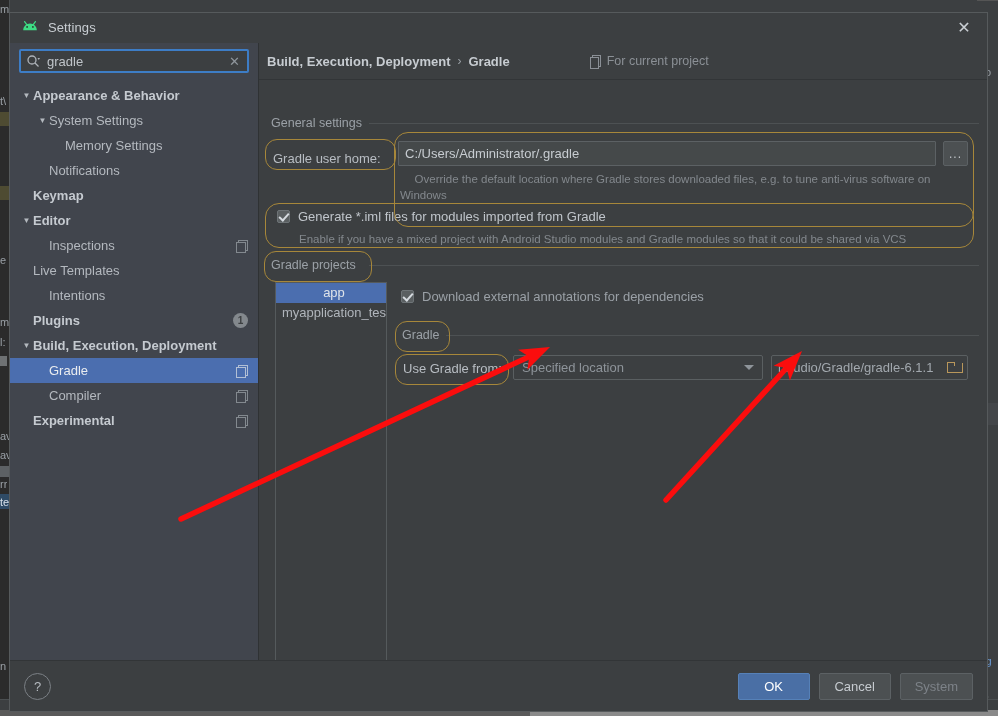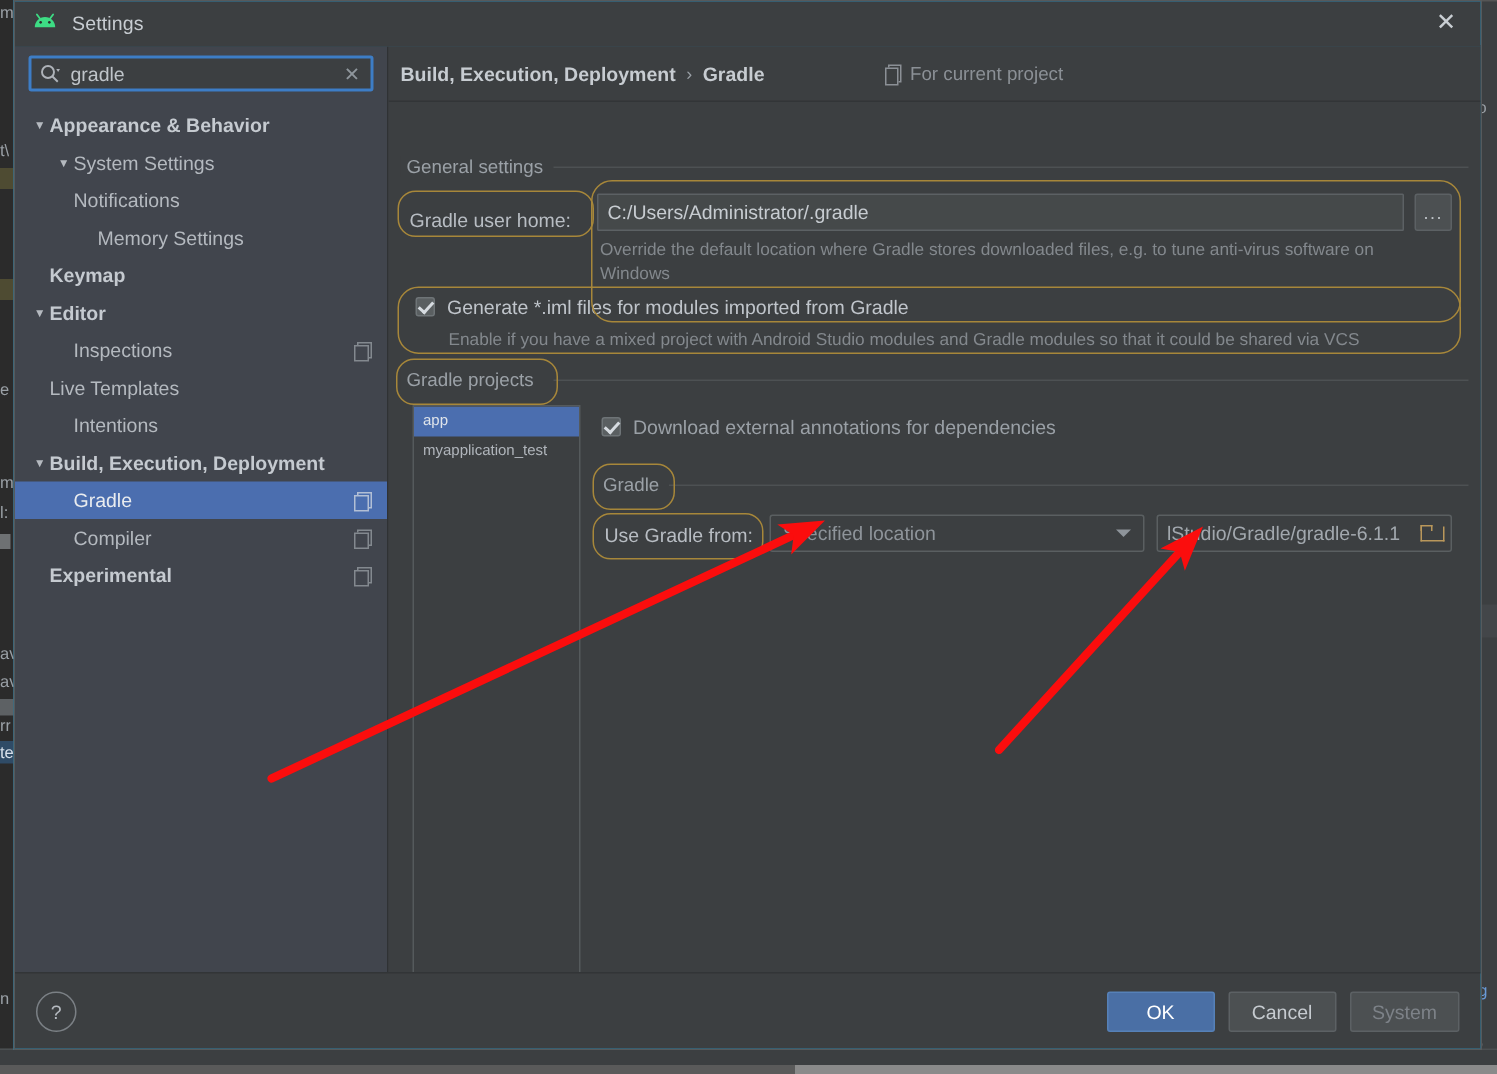--- a/index.html
+++ b/index.html
@@ -19,22 +19,22 @@
   .ide-chip { position:absolute; background:#4e4b32; }
   .ide-chip2 { position:absolute; background:#2f4b66; }
   .ide-right-col { position:absolute; right:0; top:0; width:22px; height:716px; background:#3c3f41; }
   .ide-right-col .ide-ghost { left:1px; }
   .ide-bottom-bar { position:absolute; left:0; bottom:0; width:998px; height:16px; background:#3c3f41; border-top:1px solid #4b4f51;}
   .ide-taskbar { position:absolute; left:0; bottom:0; width:998px; height:6px; background:#5a5a5a;}
   .ide-taskbar-2 { position:absolute; left:530px; bottom:0; width:468px; height:6px; background:#8a8a8a;}
 
   
   .dialog {
-    position:absolute; left:9px; top:0; width:979px; height:700px;
-    background:#0ea5e9;
+    position:absolute; left:9px; top:12px; width:979px; height:700px;
+    background:#a16207;
     border:1px solid #565a5c;
     box-sizing:border-box;
     display:flex; flex-direction:column;
   }
   .titlebar {
     height:29px; flex:0 0 29px;
     background:#3c3f41;
     display:flex; align-items:center;
     position:relative;
     border-bottom:1px solid #3c3f41;
@@ -93,21 +93,21 @@
   
   .content { flex:1 1 auto; position:relative; background:#3c3f41; min-width:0; overflow:hidden; }
   .crumbbar { height:36px; display:flex; align-items:center; padding-left:8px; border-bottom:1px solid #323537;}
   .crumb { font-size:13px; font-weight:bold; color:#c7ccd1; }
   .crumb-sep { margin:0 7px; color:#9aa0a6; font-size:12px; font-weight:normal;}
   .for-project { margin-left:64px; display:flex; align-items:center; color:#8b9096; font-size:12.5px;padding-left:16px;}
   .proj-icon { width:11px; height:12px; position:relative; margin-right:6px; }
   .proj-icon::before{content:"";position:absolute;left:2px;top:0;width:7px;height:10px;border:1px solid #8b9096;}
   .proj-icon::after{content:"";position:absolute;left:0;top:2px;width:7px;height:10px;border:1px solid #8b9096;background:#3c3f41;}
 
-  .pane { position:absolute; left:0; right:0; top:36px; bottom:0; }
+  .pane { position:absolute; left:0; right:0; top:36px; bottom:0;text-align:center; }
 
   .section-title { position:absolute; font-size:12.5px; color:#9ba1a7; background:#3c3f41; padding:0 4px; }
   .section-rule { position:absolute; height:1px; background:#4d5153; }
 
   .flabel { position:absolute; font-size:13px; color:#b8bdc3; white-space:nowrap;}
   .fhint  { position:absolute; font-size:11.5px; color:#83888d; line-height:16px;}
 
   .textfield {
     position:absolute; background:#45494a; border:1px solid #5c6164;
     box-sizing:border-box; display:flex; align-items:center;
@@ -129,21 +129,21 @@
     width:4px; height:8px; border:solid #d6dbe0; border-width:0 2px 2px 0;
     transform:rotate(42deg);
   }
   .cb-label { font-size:13px; color:#c0c5cb; white-space:nowrap;}
   .cb-label.dim { color:#9aa0a6; }
 
   .listbox {
     position:absolute; background:#3c3f41; border:1px solid #555a5c; box-sizing:border-box;
     overflow:hidden;
   }
-  .list-item { height:20px; line-height:20px; padding-left:6px; font-size:10px; color:#b0b5bb; white-space:nowrap;}
+  .list-item { height:20px; line-height:20px; padding-left:6px; font-size:13px; color:#b0b5bb; white-space:nowrap;}
   .list-item.sel { background:#4b6eaf; color:#dfe4ea; }
 
   .combo {
     position:absolute; background:#3c3f41; border:1px solid #5a5f61; box-sizing:border-box;
     display:flex; align-items:center; padding-left:8px; font-size:13px; color:#8e949a; border-radius:2px;
   }
   .combo-arrow { margin-left:auto; margin-right:8px; width:0;height:0;
     border-left:5px solid transparent;border-right:5px solid transparent;border-top:5px solid #8e949a;}
   .pathfield {
     position:absolute; background:#3c3f41; border:1px solid #5a5f61; box-sizing:border-box;
@@ -250,27 +250,27 @@
         </div>
         <div class="tree" id="tree">
             <div class="tree-row" style="padding-left: 10px;">
               <span class="tree-arrow">▼</span>
               <span class="tree-label bold">Appearance &amp; Behavior</span>
             </div>
             <div class="tree-row" style="padding-left: 26px;">
               <span class="tree-arrow">▼</span>
               <span class="tree-label">System Settings</span>
             </div>
+            <div class="tree-row" style="padding-left: 42px;">
+              <span class="tree-arrow"></span>
+              <span class="tree-label">Memory Settings</span>
+            </div>
             <div class="tree-row" style="padding-left: 26px;">
               <span class="tree-arrow"></span>
               <span class="tree-label">Notifications</span>
-            </div>
-            <div class="tree-row" style="padding-left: 42px;">
-              <span class="tree-arrow"></span>
-              <span class="tree-label">Memory Settings</span>
             </div>
             <div class="tree-row" style="padding-left: 10px;">
               <span class="tree-arrow"></span>
               <span class="tree-label bold">Keymap</span>
             </div>
             <div class="tree-row" style="padding-left: 10px;">
               <span class="tree-arrow">▼</span>
               <span class="tree-label bold">Editor</span>
             </div>
             <div class="tree-row" style="padding-left: 26px;">
@@ -278,20 +278,25 @@
               <span class="tree-label">Inspections</span>
               <span class="tree-copy"></span>
             </div>
             <div class="tree-row" style="padding-left: 10px;">
               <span class="tree-arrow"></span>
               <span class="tree-label">Live Templates</span>
             </div>
             <div class="tree-row" style="padding-left: 26px;">
               <span class="tree-arrow"></span>
               <span class="tree-label">Intentions</span>
+            </div>
+            <div class="tree-row" style="padding-left: 10px;">
+              <span class="tree-arrow"></span>
+              <span class="tree-label bold">Plugins</span>
+              <span class="tree-badge">1</span>
             </div>
             <div class="tree-row" style="padding-left: 10px;">
               <span class="tree-arrow">▼</span>
               <span class="tree-label bold">Build, Execution, Deployment</span>
             </div>
             <div class="tree-row selected" style="padding-left: 26px;">
               <span class="tree-arrow"></span>
               <span class="tree-label">Gradle</span>
               <span class="tree-copy"></span>
             </div>

